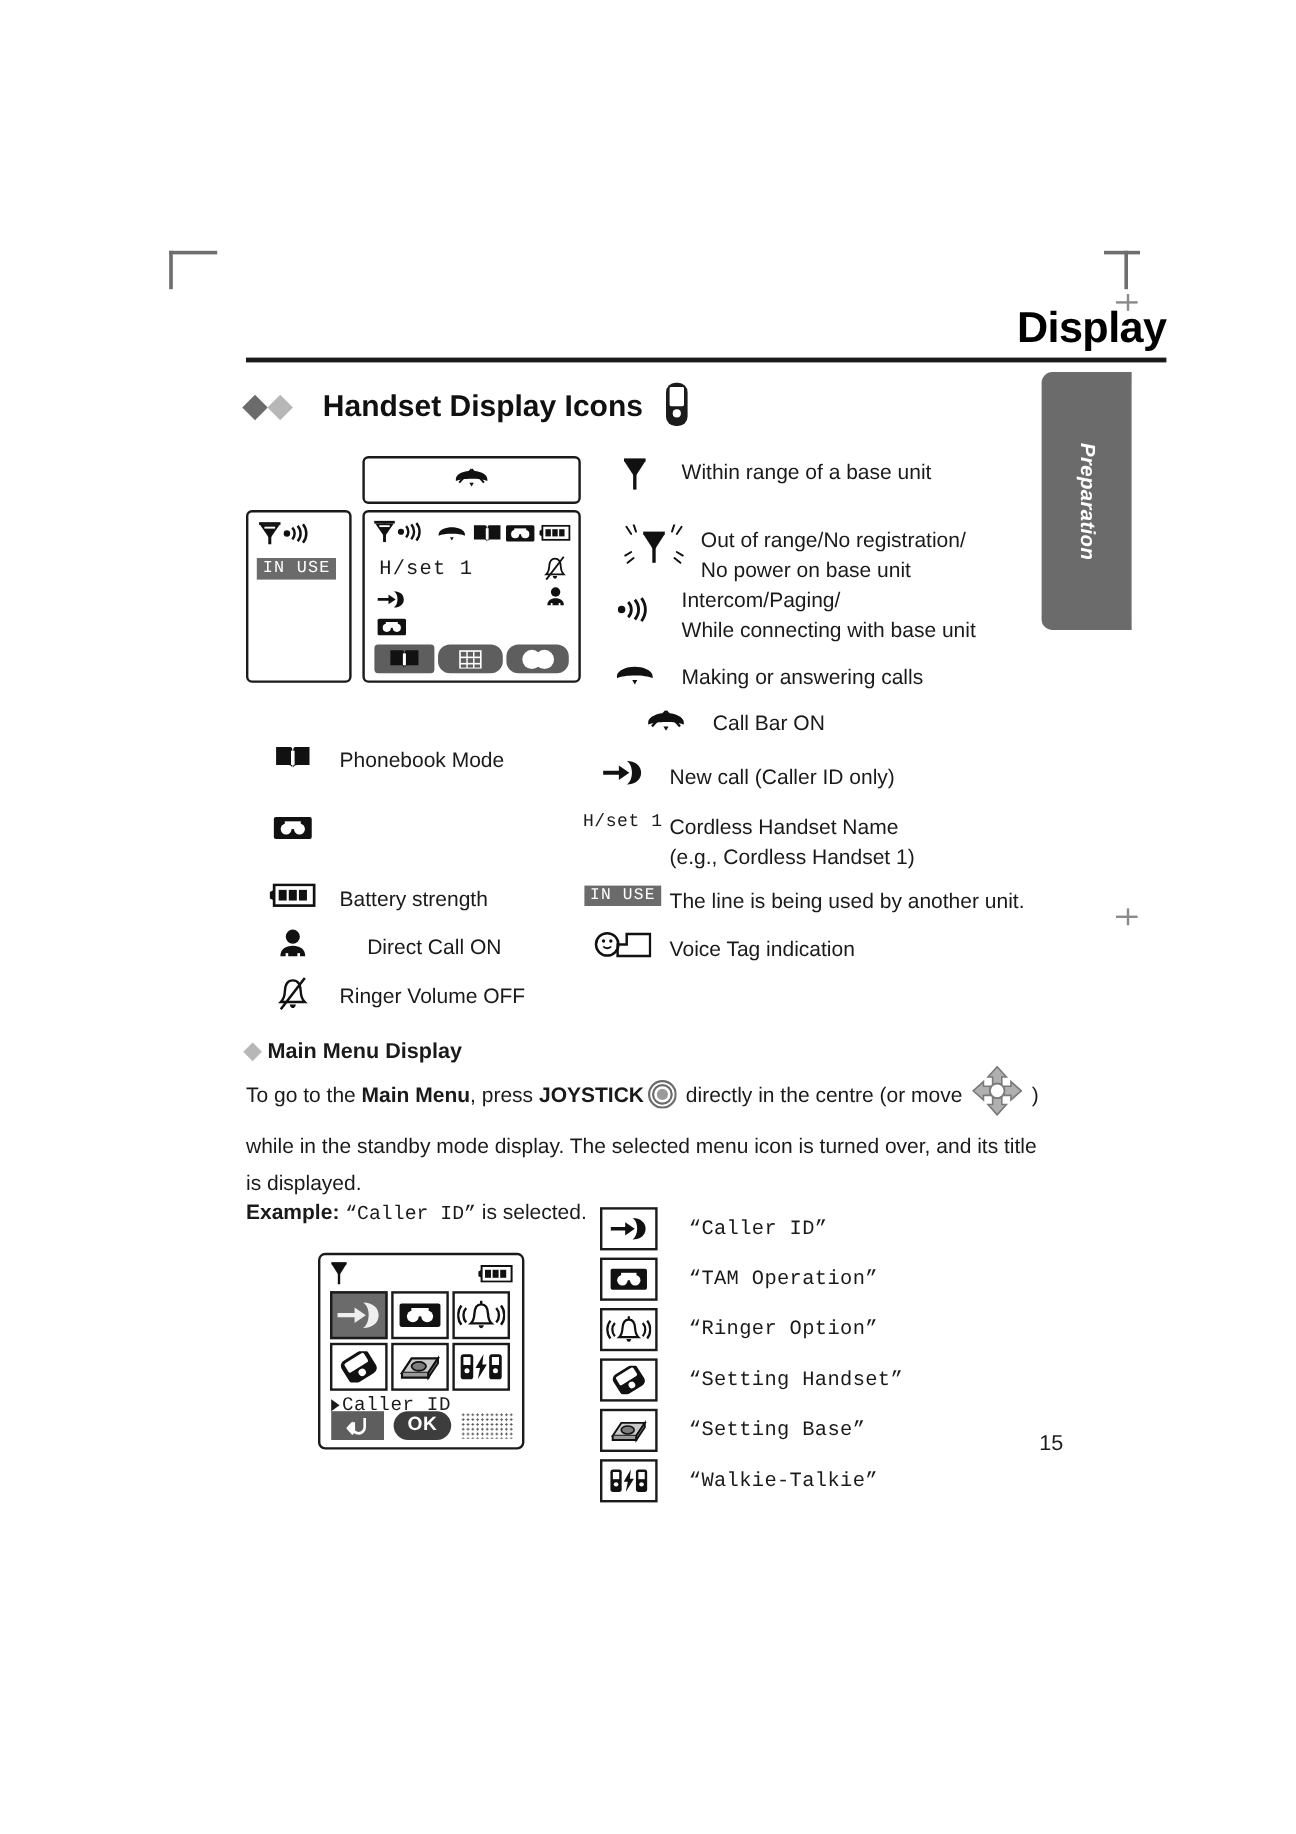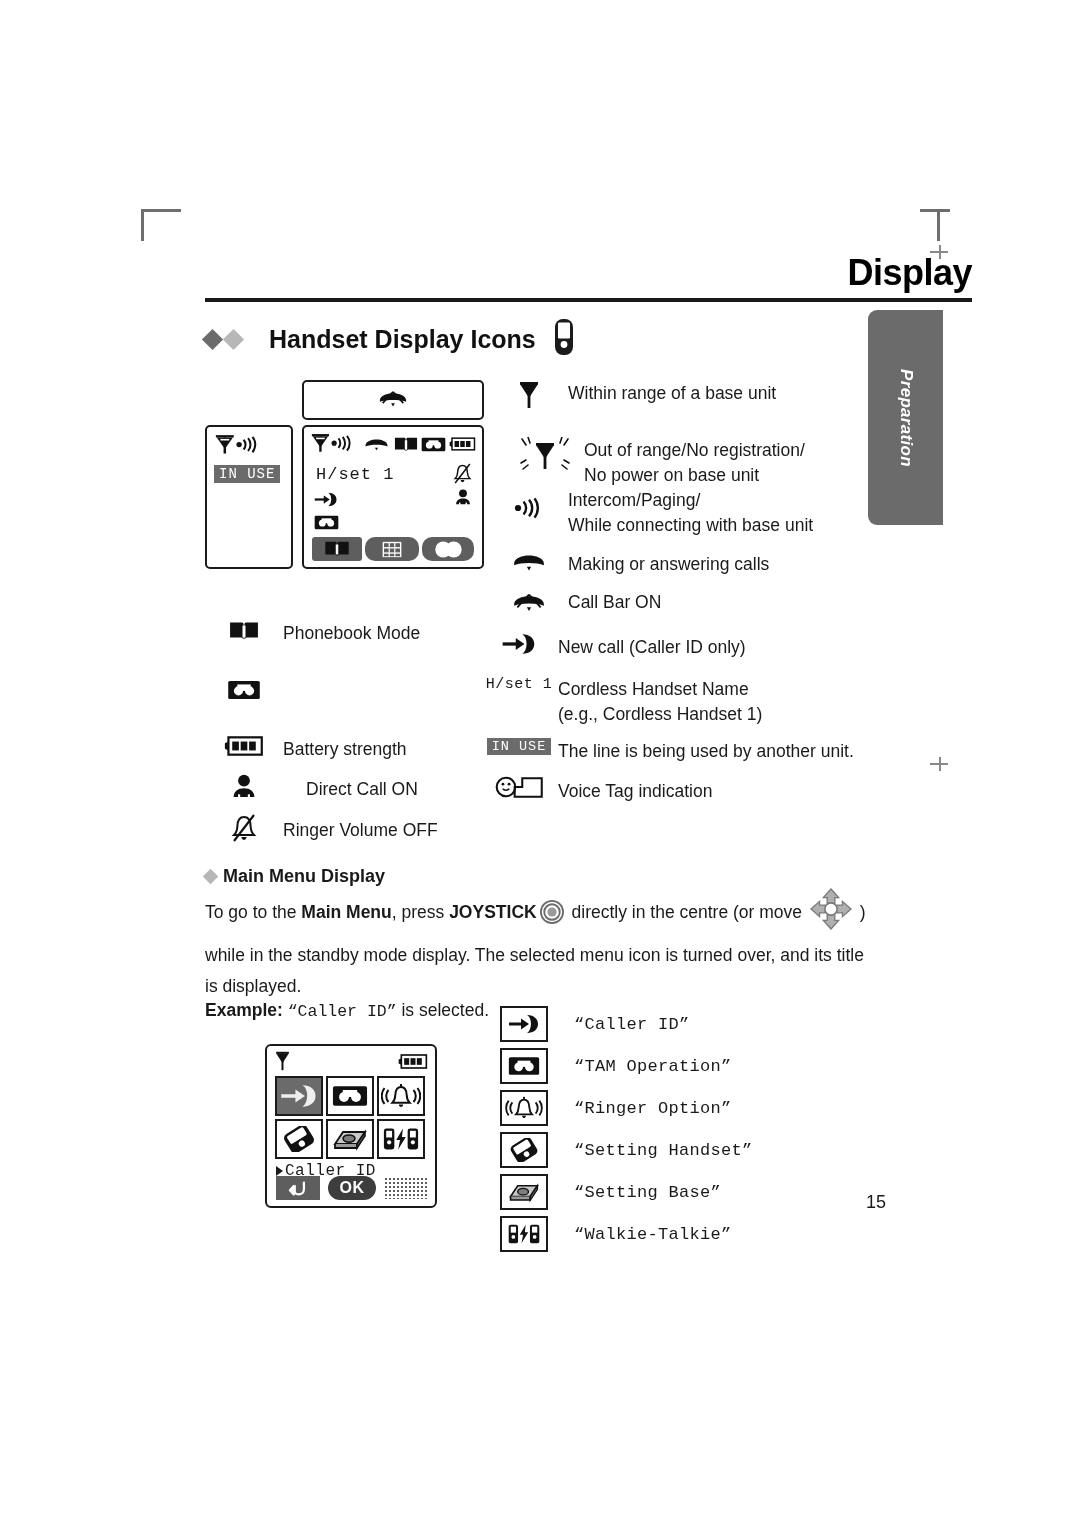--- a/index.html
+++ b/index.html
@@ -662,21 +662,21 @@
 
   <div class="legend-row" style="left:490px;top:551px;width:390px;">
     <span class="legend-icon" style="padding-top:3px;">
       <svg width="34" height="17">
           <use href="#ic-handset-call"></use>
         </svg>
     </span>
     <span class="legend-text">Making or answering calls</span>
   </div>
 
-  <div class="legend-row" style="left:490px;top:589px;width:390px;align-items:center;">
+  <div class="legend-row" style="left:516px;top:589px;width:390px;">
     <span class="legend-icon">
       <svg width="34" height="22">
           <use href="#ic-callbar"></use>
         </svg>
     </span>
     <span class="legend-text">Call Bar ON</span>
   </div>
 
   <div class="legend-row" style="left:205px;top:620px;width:290px;">
     <span class="legend-icon">

